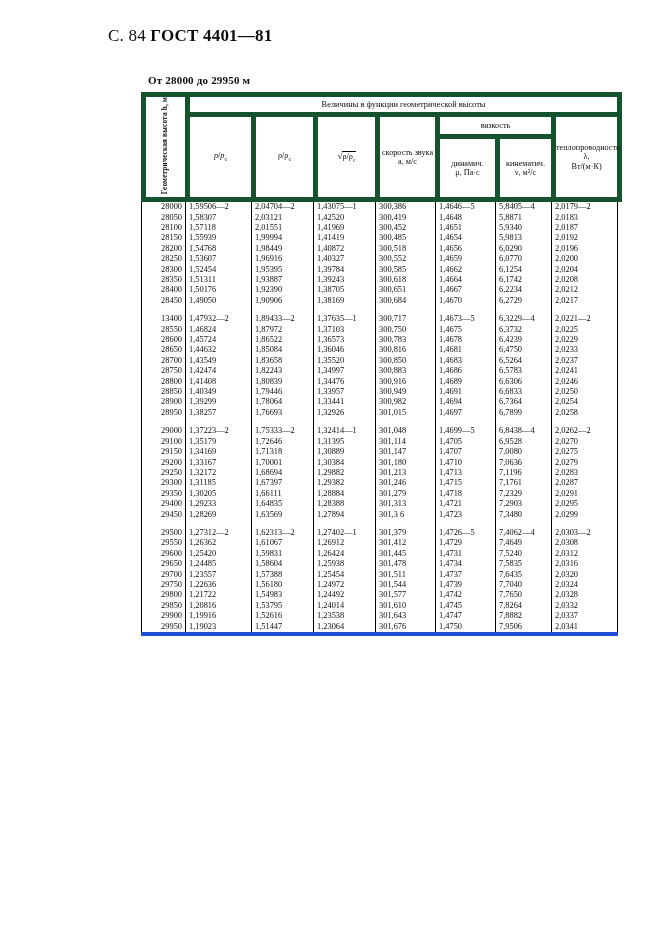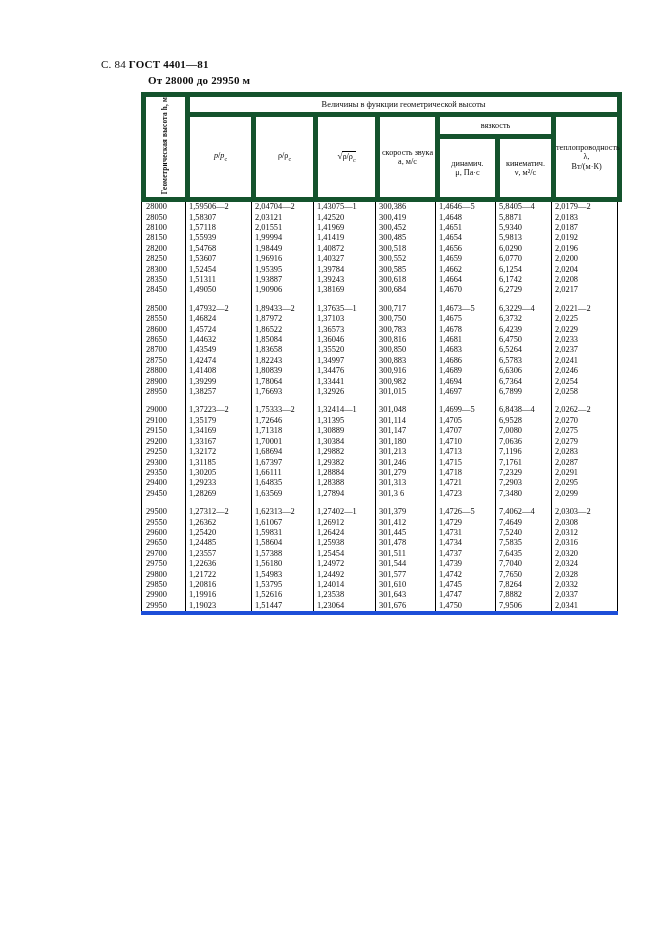--- a/index.html
+++ b/index.html
@@ -16,25 +16,24 @@
   }
   .page {
     position: relative;
     width: 661px;
     height: 934px;
     box-sizing: border-box;
   }
   .page-header {
     position: absolute;
     top: 26px;
-    left: 101px;
-    font-size: 11px;
+    left: 108px;
+    font-size: 17px;
     letter-spacing: 0.2px;
     white-space: nowrap;
-    margin-top: 32px;
   }
   .page-header .pg {
     font-family: "Liberation Serif", serif;
   }
   .page-header .std {
     font-weight: bold;
   }
   .range-title {
     position: absolute;
     top: 74px;
@@ -99,21 +98,21 @@
     font-family: "Liberation Serif", serif;
   }
   table.data td {
     border-left: 1px solid #000;
     border-right: 1px solid #000;
     padding: 0 3px;
     height: 10.4px;
     line-height: 10.4px;
     white-space: nowrap;
   }
-  table.data td.c0 { border-left: 1px solid #000; text-align: left; padding-left: 4px;}
+  table.data td.c0 { border-left: 1px solid #000; text-align: right; padding-left: 4px;}
   table.data td.num { text-align: left; }
   table.data tr.gap td {
     height: 8px;
     line-height: 8px;
     border-left: 1px solid #000;
     border-right: 1px solid #000;
   }
   table.data tr.last td { border-bottom: 4px solid #1d4ed8; }
   .colw0 { width: 44px; }
   .colw1 { width: 66px; }
@@ -276,41 +275,51 @@
             <td class="c0">28350</td>
             <td class="num">1,51311</td>
             <td class="num">1,93887</td>
             <td class="num">1,39243</td>
             <td class="num">300,618</td>
             <td class="num">1,4664</td>
             <td class="num">6,1742</td>
             <td class="num">2,0208</td>
           </tr>
           <tr>
+            <td class="c0">28400</td>
+            <td class="num">1,50176</td>
+            <td class="num">1,92390</td>
+            <td class="num">1,38705</td>
+            <td class="num">300,651</td>
+            <td class="num">1,4667</td>
+            <td class="num">6,2234</td>
+            <td class="num">2,0212</td>
+          </tr>
+          <tr>
             <td class="c0">28450</td>
             <td class="num">1,49050</td>
             <td class="num">1,90906</td>
             <td class="num">1,38169</td>
             <td class="num">300,684</td>
             <td class="num">1,4670</td>
             <td class="num">6,2729</td>
             <td class="num">2,0217</td>
           </tr>
           <tr class="gap">
             <td>&nbsp;</td>
             <td>&nbsp;</td>
             <td>&nbsp;</td>
             <td>&nbsp;</td>
             <td>&nbsp;</td>
             <td>&nbsp;</td>
             <td>&nbsp;</td>
             <td>&nbsp;</td>
           </tr>
           <tr>
-            <td class="c0">28500</td>
+            <td class="c0">13400</td>
             <td class="num">1,47932—2</td>
             <td class="num">1,89433—2</td>
             <td class="num">1,37635—1</td>
             <td class="num">300,717</td>
             <td class="num">1,4673—5</td>
             <td class="num">6,3229—4</td>
             <td class="num">2,0221—2</td>
           </tr>
           <tr>
             <td class="c0">28550</td>
@@ -364,20 +373,30 @@
           </tr>
           <tr>
             <td class="c0">28800</td>
             <td class="num">1,41408</td>
             <td class="num">1,80839</td>
             <td class="num">1,34476</td>
             <td class="num">300,916</td>
             <td class="num">1,4689</td>
             <td class="num">6,6306</td>
             <td class="num">2,0246</td>
+          </tr>
+          <tr>
+            <td class="c0">28850</td>
+            <td class="num">1,40349</td>
+            <td class="num">1,79446</td>
+            <td class="num">1,33957</td>
+            <td class="num">300,949</td>
+            <td class="num">1,4691</td>
+            <td class="num">6,6833</td>
+            <td class="num">2,0250</td>
           </tr>
           <tr>
             <td class="c0">28900</td>
             <td class="num">1,39299</td>
             <td class="num">1,78064</td>
             <td class="num">1,33441</td>
             <td class="num">300,982</td>
             <td class="num">1,4694</td>
             <td class="num">6,7364</td>
             <td class="num">2,0254</td>

